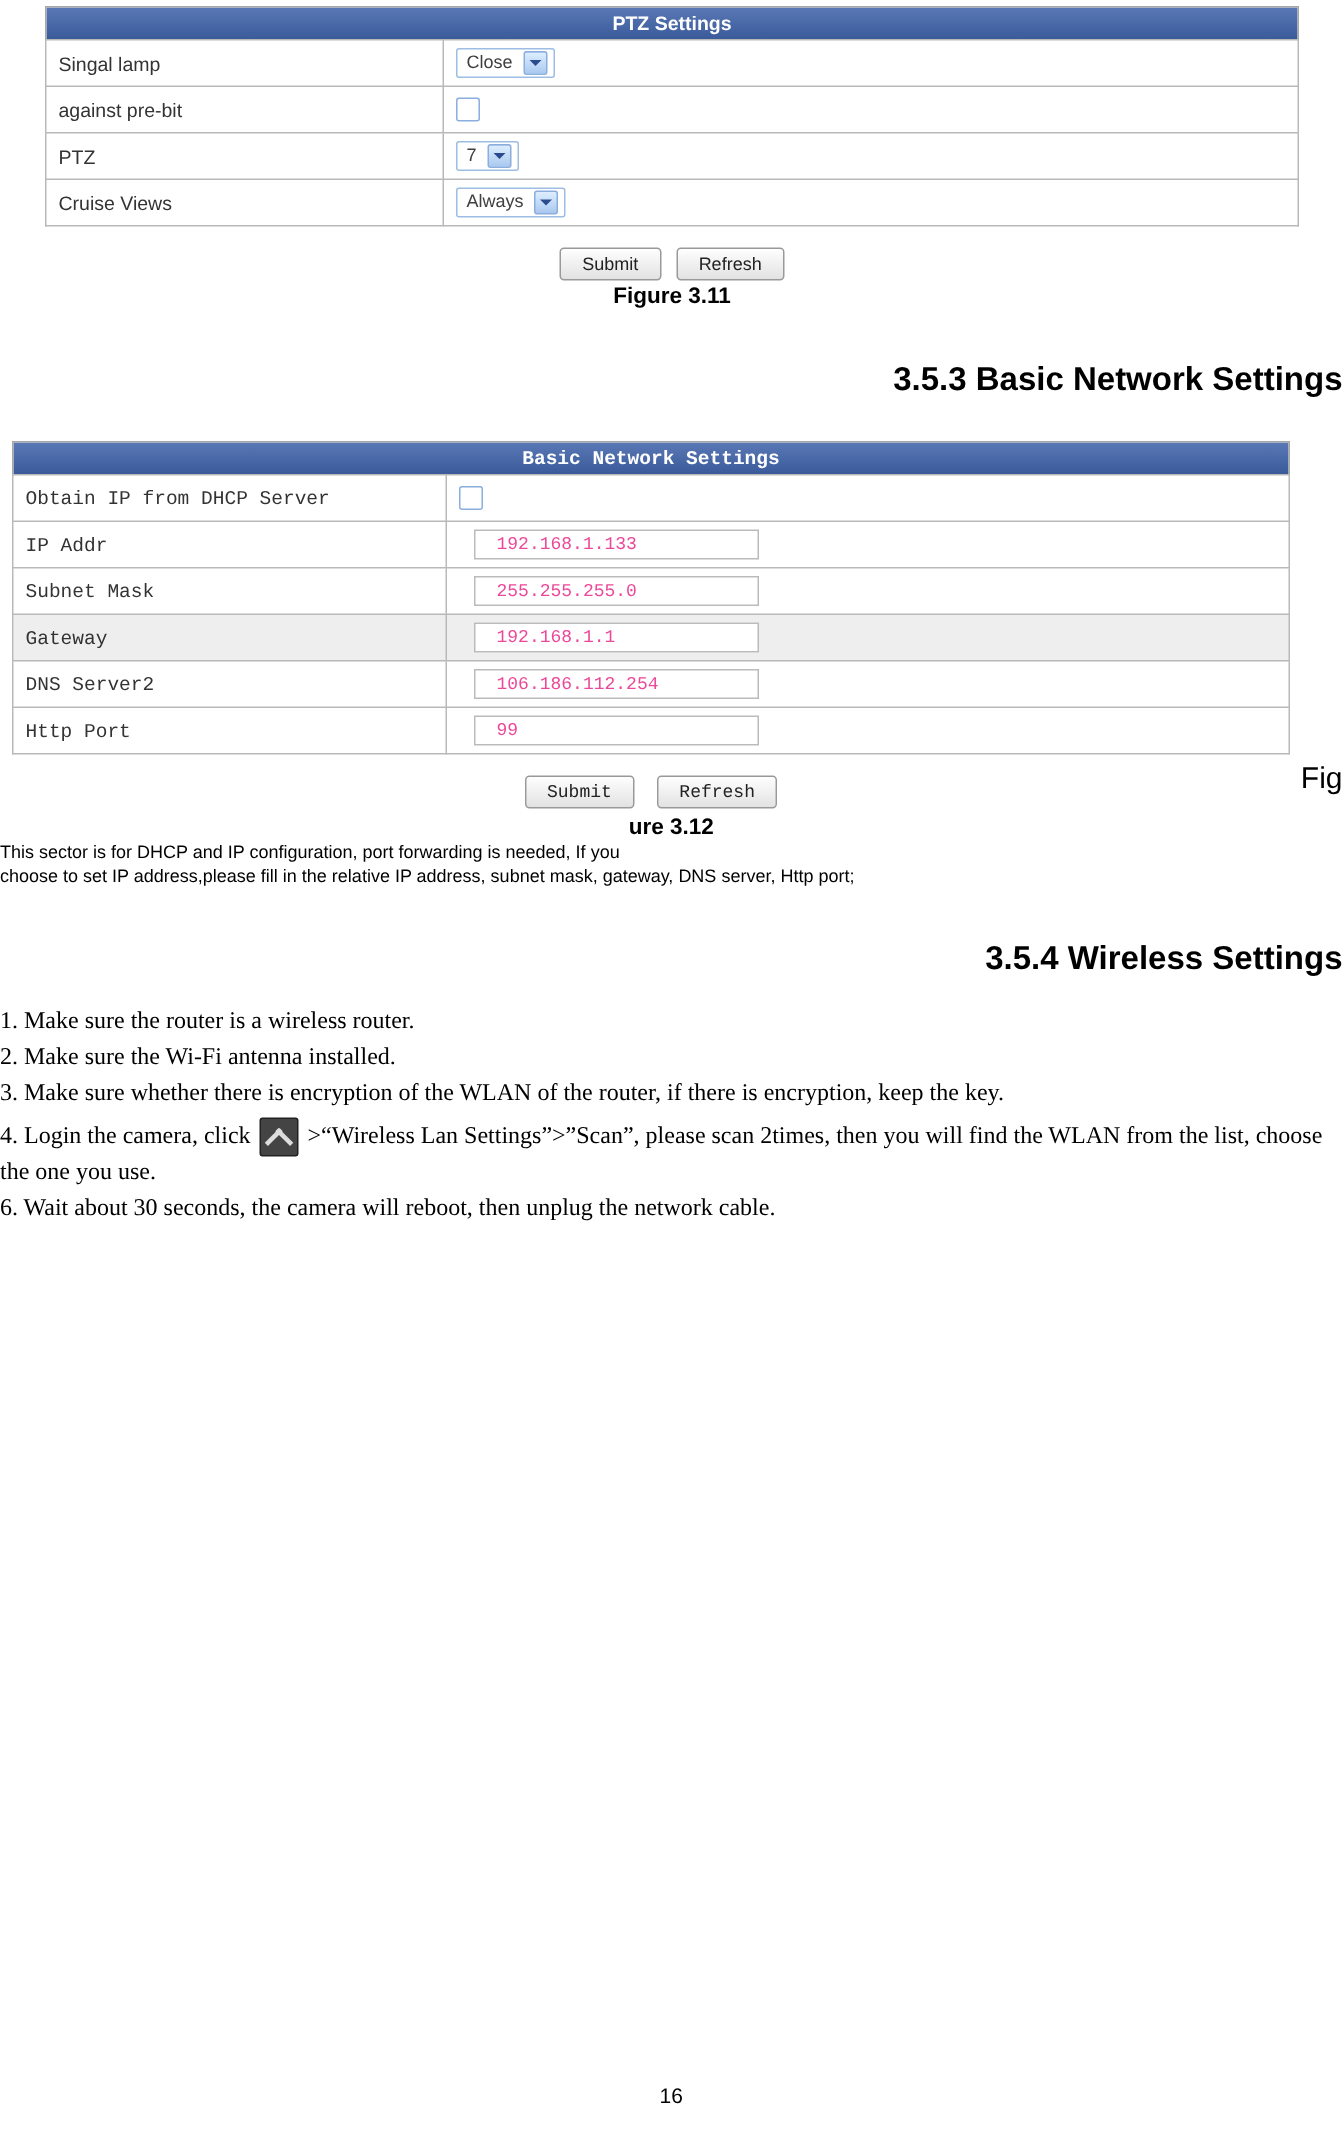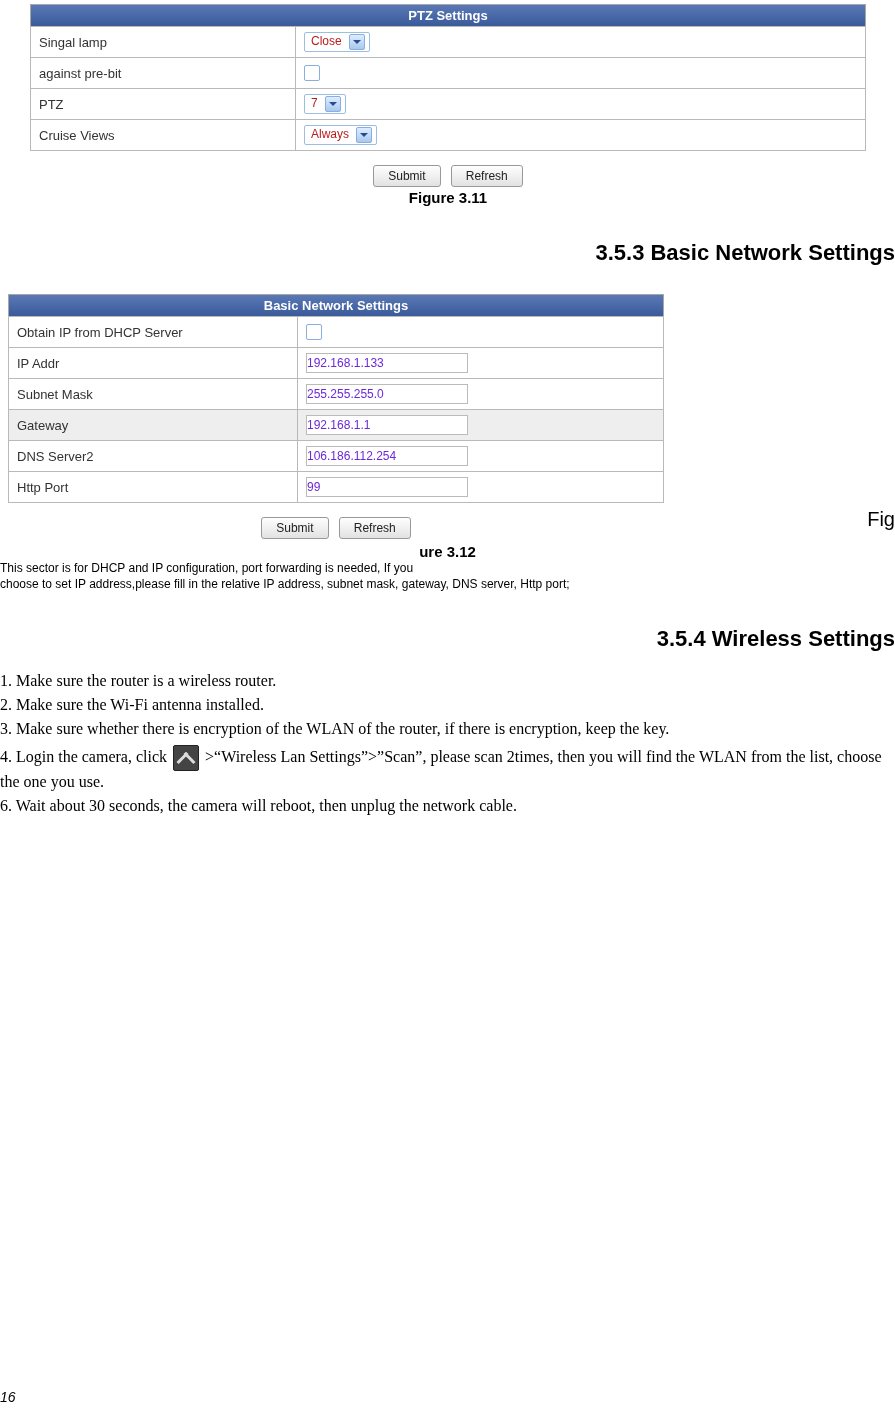--- a/index.html
+++ b/index.html
@@ -50,21 +50,21 @@
     width: 248px;
   }
   table.cfg tr.alt td { background: #eeeeee; }
 
   
   .sel {
     display: inline-block;
     border: 1px solid #9dbde4;
     background: #fff;
     font-size: 12px;
-    color: #b91c1c;
+    color: #404040;
     padding: 1px 4px 1px 6px;
     border-radius: 2px;
   }
   .sel .chev {
     display:inline-block;
     width:14px; height:14px;
     background: linear-gradient(#ddeeff,#a9c8ee);
     border:1px solid #8aaede;
     border-radius:2px;
     vertical-align:middle;
@@ -84,24 +84,25 @@
     border:1px solid #8aaede;
     background:#fff;
     border-radius:2px;
     vertical-align:middle;
   }
   .txt {
     display:inline-block;
     border:1px solid #bbb;
     background:#fff;
     font-size:12px;
-    color:#6d28d9;
-    padding:2px 0;
+    color:#ec4899;
+    padding:2px 14px;
     width:160px;
     min-height:14px;
+    margin-left:10px;
   }
   .btn {
     display:inline-block;
     border:1px solid #999;
     background:linear-gradient(#fefefe,#e2e2e2);
     font-size:12px;
     color:#222;
     padding:3px 14px;
     border-radius:3px;
     margin:0 3px;
@@ -175,22 +176,22 @@
     font-weight:normal;
     font-size:20px;
     position:absolute;
     right:0;
     bottom:8px;
   }
   .pagenum {
     position:absolute;
     bottom:18px;
     left:0; right:0;
+    text-align:center;
     font-size:14px;
-    font-style:italic;
   }
 </style>
 </head>
 <body>
 
 <div class="page">
 
   <div class="ptz-wrap">
     <div class="panel-title">PTZ Settings</div>
     <table class="cfg">
@@ -233,21 +234,21 @@
     <div class="btn-row">
       <span class="btn">Submit</span>
       <span class="btn">Refresh</span>
     </div>
     <div class="caption">Figure 3.11</div>
   </div>
 
   <h2 class="sec">3.5.3 Basic Network Settings</h2>
 
   <div class="fig312split">
-    <div style="margin:28px 0 0 8px; width:656px;">
+    <div style="margin:28px 0 0 8px; width:852px;font-family:Liberation Mono, monospace;">
       <div class="panel-title">Basic Network Settings</div>
       <table class="cfg">
         <tbody>
             <tr>
           <td class="label" style="width:272px">Obtain IP from DHCP Server</td>
           <td>
             <span class="chk"></span>
           </td>
         </tr>
         <tr>

